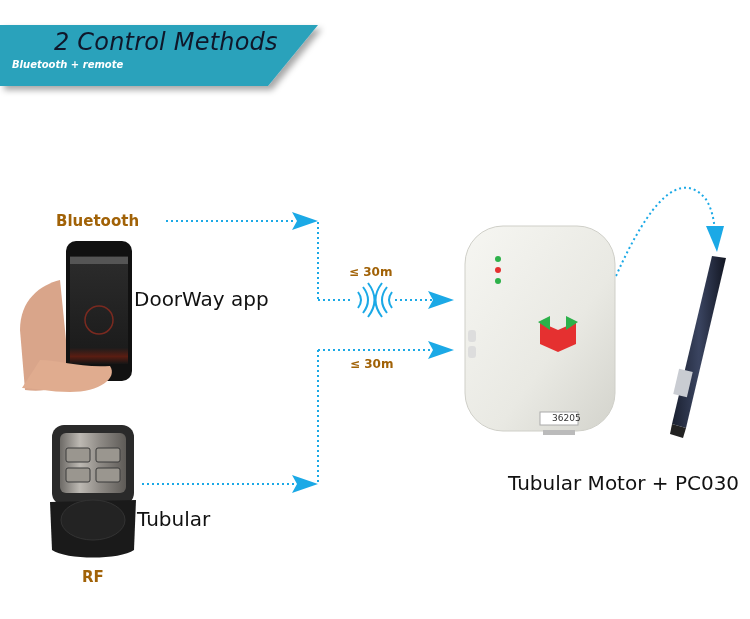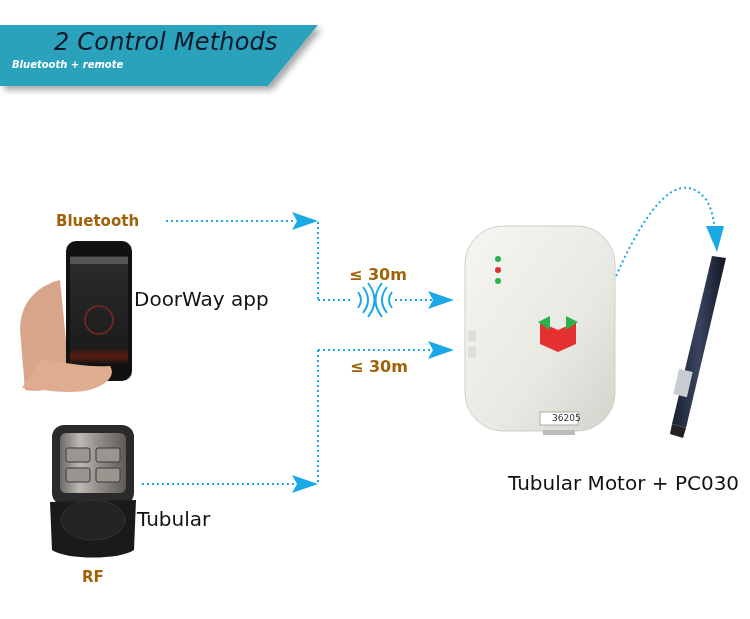--- a/index.html
+++ b/index.html
@@ -3,21 +3,21 @@
 <meta charset="utf-8">
 <style>
   html,body{margin:0;padding:0;}
   body{width:750px;height:619px;background:#fff;position:relative;overflow:hidden;font-family:"DejaVu Sans","Liberation Sans",sans-serif;}
   .abs{position:absolute;}
   .banner-title{left:12px;top:28px;color:#0f172a;font-style:italic;font-size:24px;font-weight:normal;letter-spacing:0.2px;font-family:"DejaVu Sans",sans-serif;margin-left:42px;}
   .banner-sub{left:12px;top:59px;color:#fff;font-style:italic;font-weight:bold;font-size:10px;font-family:"DejaVu Sans",sans-serif;text-align:center;}
   .blue{color:#a16207;font-weight:bold;}
   .lbl-bt{left:56px;top:212px;font-size:15px;}
   .lbl-rf{left:82px;top:568px;font-size:15px;}
-  .lbl-dist{font-size:16px;text-align:center;}
+  .lbl-dist{font-size:12px;text-align:center;}
   .black-lbl{color:#111;font-size:20px;}
   svg{position:absolute;left:0;top:0;}
 </style>
 </head>
 <body>
 
 <svg width="750" height="619">
   <defs>
     <filter id="sh" x="-5%" y="-10%" width="115%" height="140%">
       <feDropShadow dx="4" dy="4" stdDeviation="3" flood-color="#000" flood-opacity="0.35"></feDropShadow>

